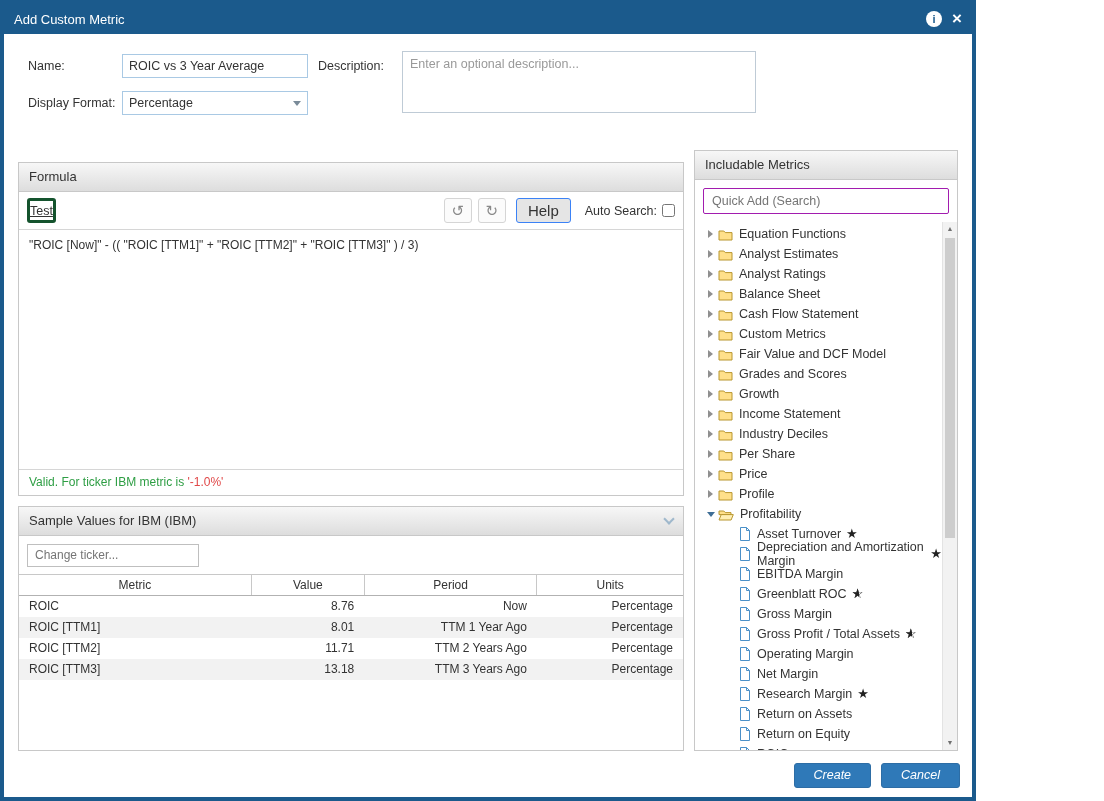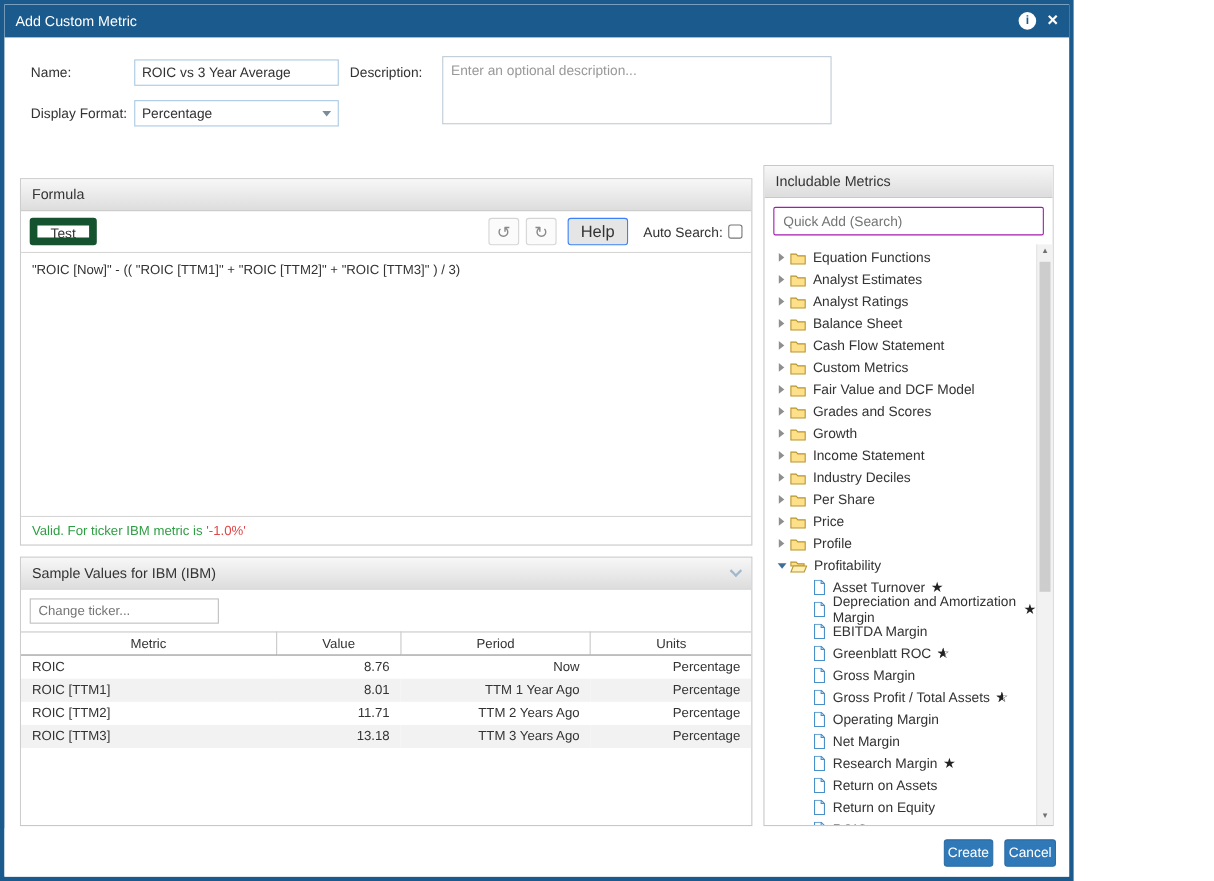--- a/index.html
+++ b/index.html
@@ -44,23 +44,23 @@
 
   .panel { border:1px solid #C8C8C8; background:#fff; }
   .panel-header { height:29px; flex:0 0 29px; line-height:28px; padding:0 10px;
                   background:linear-gradient(#F7F7F7,#DDDDDD); border-bottom:1px solid #C8C8C8;
                   font-size:13px; color:#333; display:flex; align-items:center; }
 
   
   .formula-panel { flex:1 1 auto; display:flex; flex-direction:column; overflow:hidden;margin-top:12px; }
   .toolbar { flex:0 0 38px; display:flex; align-items:center; padding:0 8px;
              border-bottom:1px solid #D6D6D6; }
-  .test-btn { height:25px; padding:0 12px; background:#fff; border:7px solid #14532d;
+  .test-btn { height:25px; padding:0 0; background:#fff; border:3px solid #14532d;
               border-radius:3px; font-size:12.5px; color:#333; cursor:pointer;
-              font-family:"Liberation Sans", sans-serif; }
+              font-family:"Liberation Sans", sans-serif;text-decoration:underline; }
   .tool-right { margin-left:auto; display:flex; align-items:center; }
   .icon-btn { width:28px; height:25px; border:1px solid #D5D5D5; background:#FBFBFB;
               border-radius:3px; color:#8A8A8A; font-size:15px; margin-left:6px; cursor:pointer; }
   .help-btn { height:25px; padding:0 11px; border:1px solid #3b82f6; background:#e5e5e5;
               border-radius:3px; font-size:15px; color:#333; margin-left:10px; cursor:pointer;
               font-family:"Liberation Sans", sans-serif; }
   .auto-label { font-size:12.5px; color:#333; margin-left:14px; margin-right:5px; }
   .auto-check { width:13px; height:13px; }
   .formula-editor { flex:1 1 auto; padding:8px 10px; font-size:12px; color:#333;
                     white-space:pre-wrap; overflow:hidden; }
@@ -113,23 +113,23 @@
   .vscroll { position:absolute; top:0; right:0; bottom:0; width:15px; background:#F2F2F2;
              border-left:1px solid #E3E3E3; display:flex; flex-direction:column; }
   .vs-arrow { flex:0 0 14px; font-size:7px; color:#707070; text-align:center; line-height:14px; cursor:pointer; }
   .vs-track { flex:1 1 auto; position:relative; }
   .vs-thumb { position:absolute; top:2px; left:2px; right:2px; height:300px; background:#CDCDCD; cursor:pointer; }
   .vs-down { margin-top:auto; }
 
   
   .footer { flex:0 0 44px; display:flex; align-items:center; justify-content:flex-end;
             gap:10px; padding:0 12px; background:#fff; }
-  .btn-primary { height:25px; padding:0 3px; background:#2F79B8; border:1px solid #2D6DA5;
+  .btn-primary { height:25px; padding:0 19px; background:#2F79B8; border:1px solid #2D6DA5;
                  border-radius:3px; color:#fff; font-size:12.5px; cursor:pointer;
-                 font-family:"Liberation Sans", sans-serif; }
+                 font-family:"Liberation Sans", sans-serif;font-style:italic; }
 </style>
 </head>
 <body>
 
 <div class="dialog">
 
   <div class="titlebar">
     <span>Add Custom Metric</span>
     <div class="titlebar-icons">
       <span class="info-icon">i</span>

